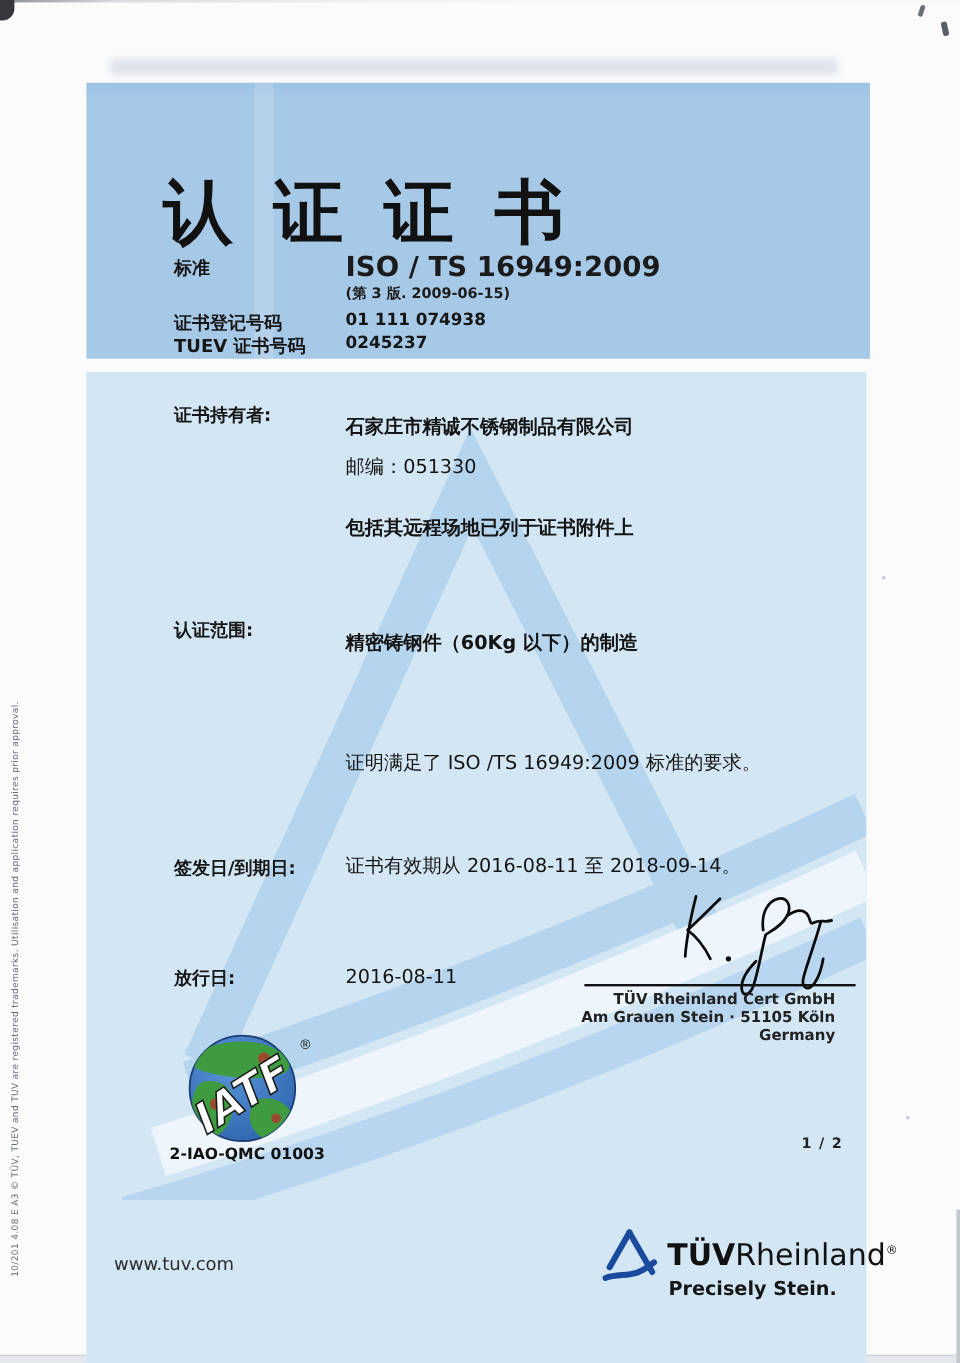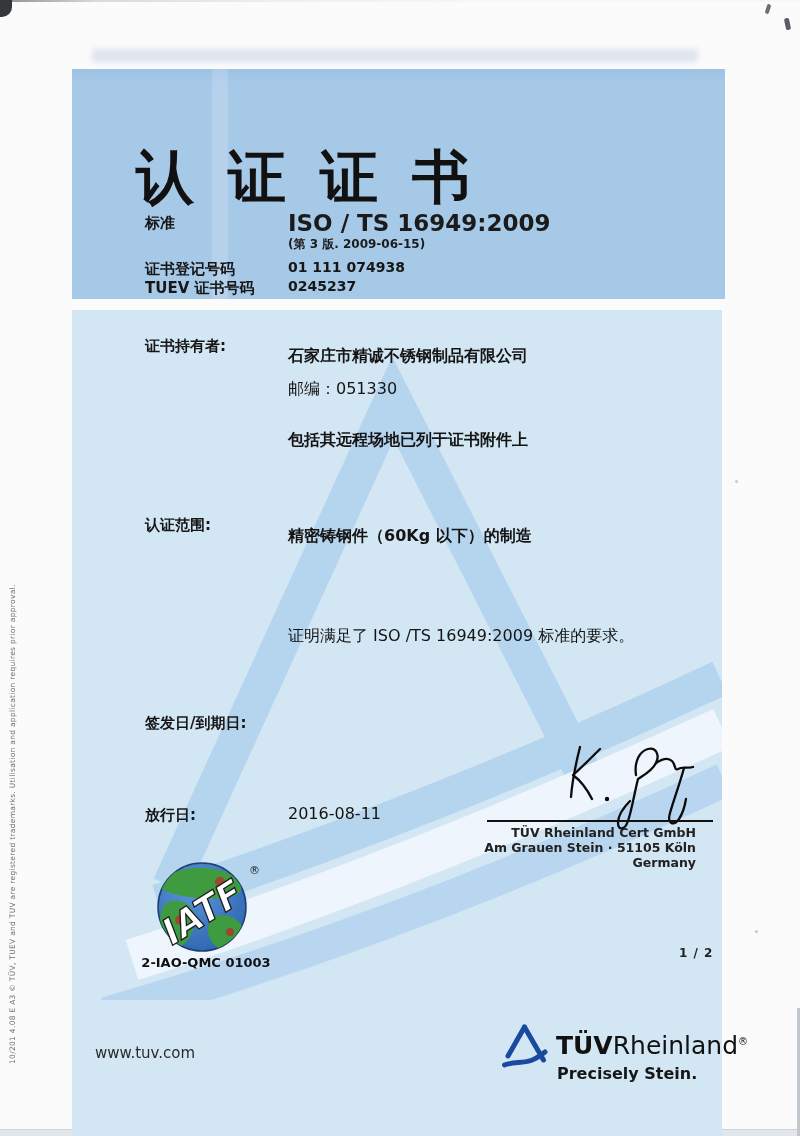--- a/index.html
+++ b/index.html
@@ -32,21 +32,21 @@
   .std-edition{left:216px;top:167px;font-size:12px;font-weight:700;white-space:nowrap;}
 
   
   .body-panel{left:72px;top:310px;width:650px;height:869px;background:#d3e6f4;overflow:hidden;}
   .wm{left:0;top:0;width:650px;height:690px;}
   .row-val{font-size:16px;white-space:nowrap;color:#141414;}
   .bold{font-weight:700;margin-top:12px;}
   .sig-line{left:415px;top:510px;width:226px;height:0;border-top:2px solid #111;}
   .issuer{left:380px;top:515px;width:244px;text-align:right;font-size:12.5px;font-weight:700;line-height:15px;color:#222;}
   .iatf-code{left:54px;top:645px;width:160px;text-align:center;font-size:13px;font-weight:600;color:#111;}
-  .page-num{left:596px;top:636px;font-size:12px;font-weight:700;color:#222;letter-spacing:1px;margin-left:11px;}
+  .page-num{left:596px;top:636px;font-size:12px;font-weight:700;color:#222;letter-spacing:1px;}
 
   
   .website{left:95px;top:1044px;font-size:15px;color:#2b2b2b;}
   .brand{left:556px;top:1031px;font-size:25px;color:#111;white-space:nowrap;}
   .brand .b{font-weight:700;}
   .brand sup{font-size:10px;vertical-align:super;}
   .tagline{left:557px;top:1064px;font-size:16px;font-weight:600;color:#161616;}
 </style>
 </head>
 <body>
@@ -94,20 +94,21 @@
     <div class="abs row-val bold" style="left:216px;top:24px">石家庄市精诚不锈钢制品有限公司</div>
     <div class="abs row-val" style="left:216px;top:69px">邮编：051330</div>
     <div class="abs row-val bold" style="left:216px;top:108px">包括其远程场地已列于证书附件上</div>
 
     <div class="abs lbl" style="left:73px;top:206px">认证范围:</div>
     <div class="abs row-val bold" style="left:216px;top:204px">精密铸钢件（60Kg 以下）的制造</div>
 
     <div class="abs row-val" style="left:216px;top:316px">证明满足了 ISO /TS 16949:2009 标准的要求。</div>
 
     <div class="abs lbl" style="left:73px;top:404px">签发日/到期日:</div>
+    <div class="abs row-val" style="left:216px;top:402px">证书有效期从 2016-08-11 至 2018-09-14。</div>
 
     <div class="abs lbl" style="left:73px;top:496px">放行日:</div>
     <div class="abs row-val" style="left:216px;top:494px">2016-08-11</div>
 
     <svg class="abs" style="left:480px;top:425px" width="160" height="100" viewBox="0 0 160 100">
       <g fill="none" stroke="#0b0b0b" stroke-width="2.3" stroke-linecap="round" stroke-linejoin="round">
         <path d="M28 12 C24 28 20 48 19 62"></path>
         <path d="M48 14 C38 24 28 34 21 40 C29 46 36 56 40 64"></path>
         <path d="M84 40 C82 26 88 16 96 14 C104 12 108 20 104 28 C100 36 92 40 86 44 C82 60 80 74 76 86 C73 95 66 96 66 88 C66 80 72 72 78 66"></path>
         <path d="M104 28 C110 24 116 22 120 26 C124 30 122 36 126 34 C131 31 136 34 141 32"></path>

